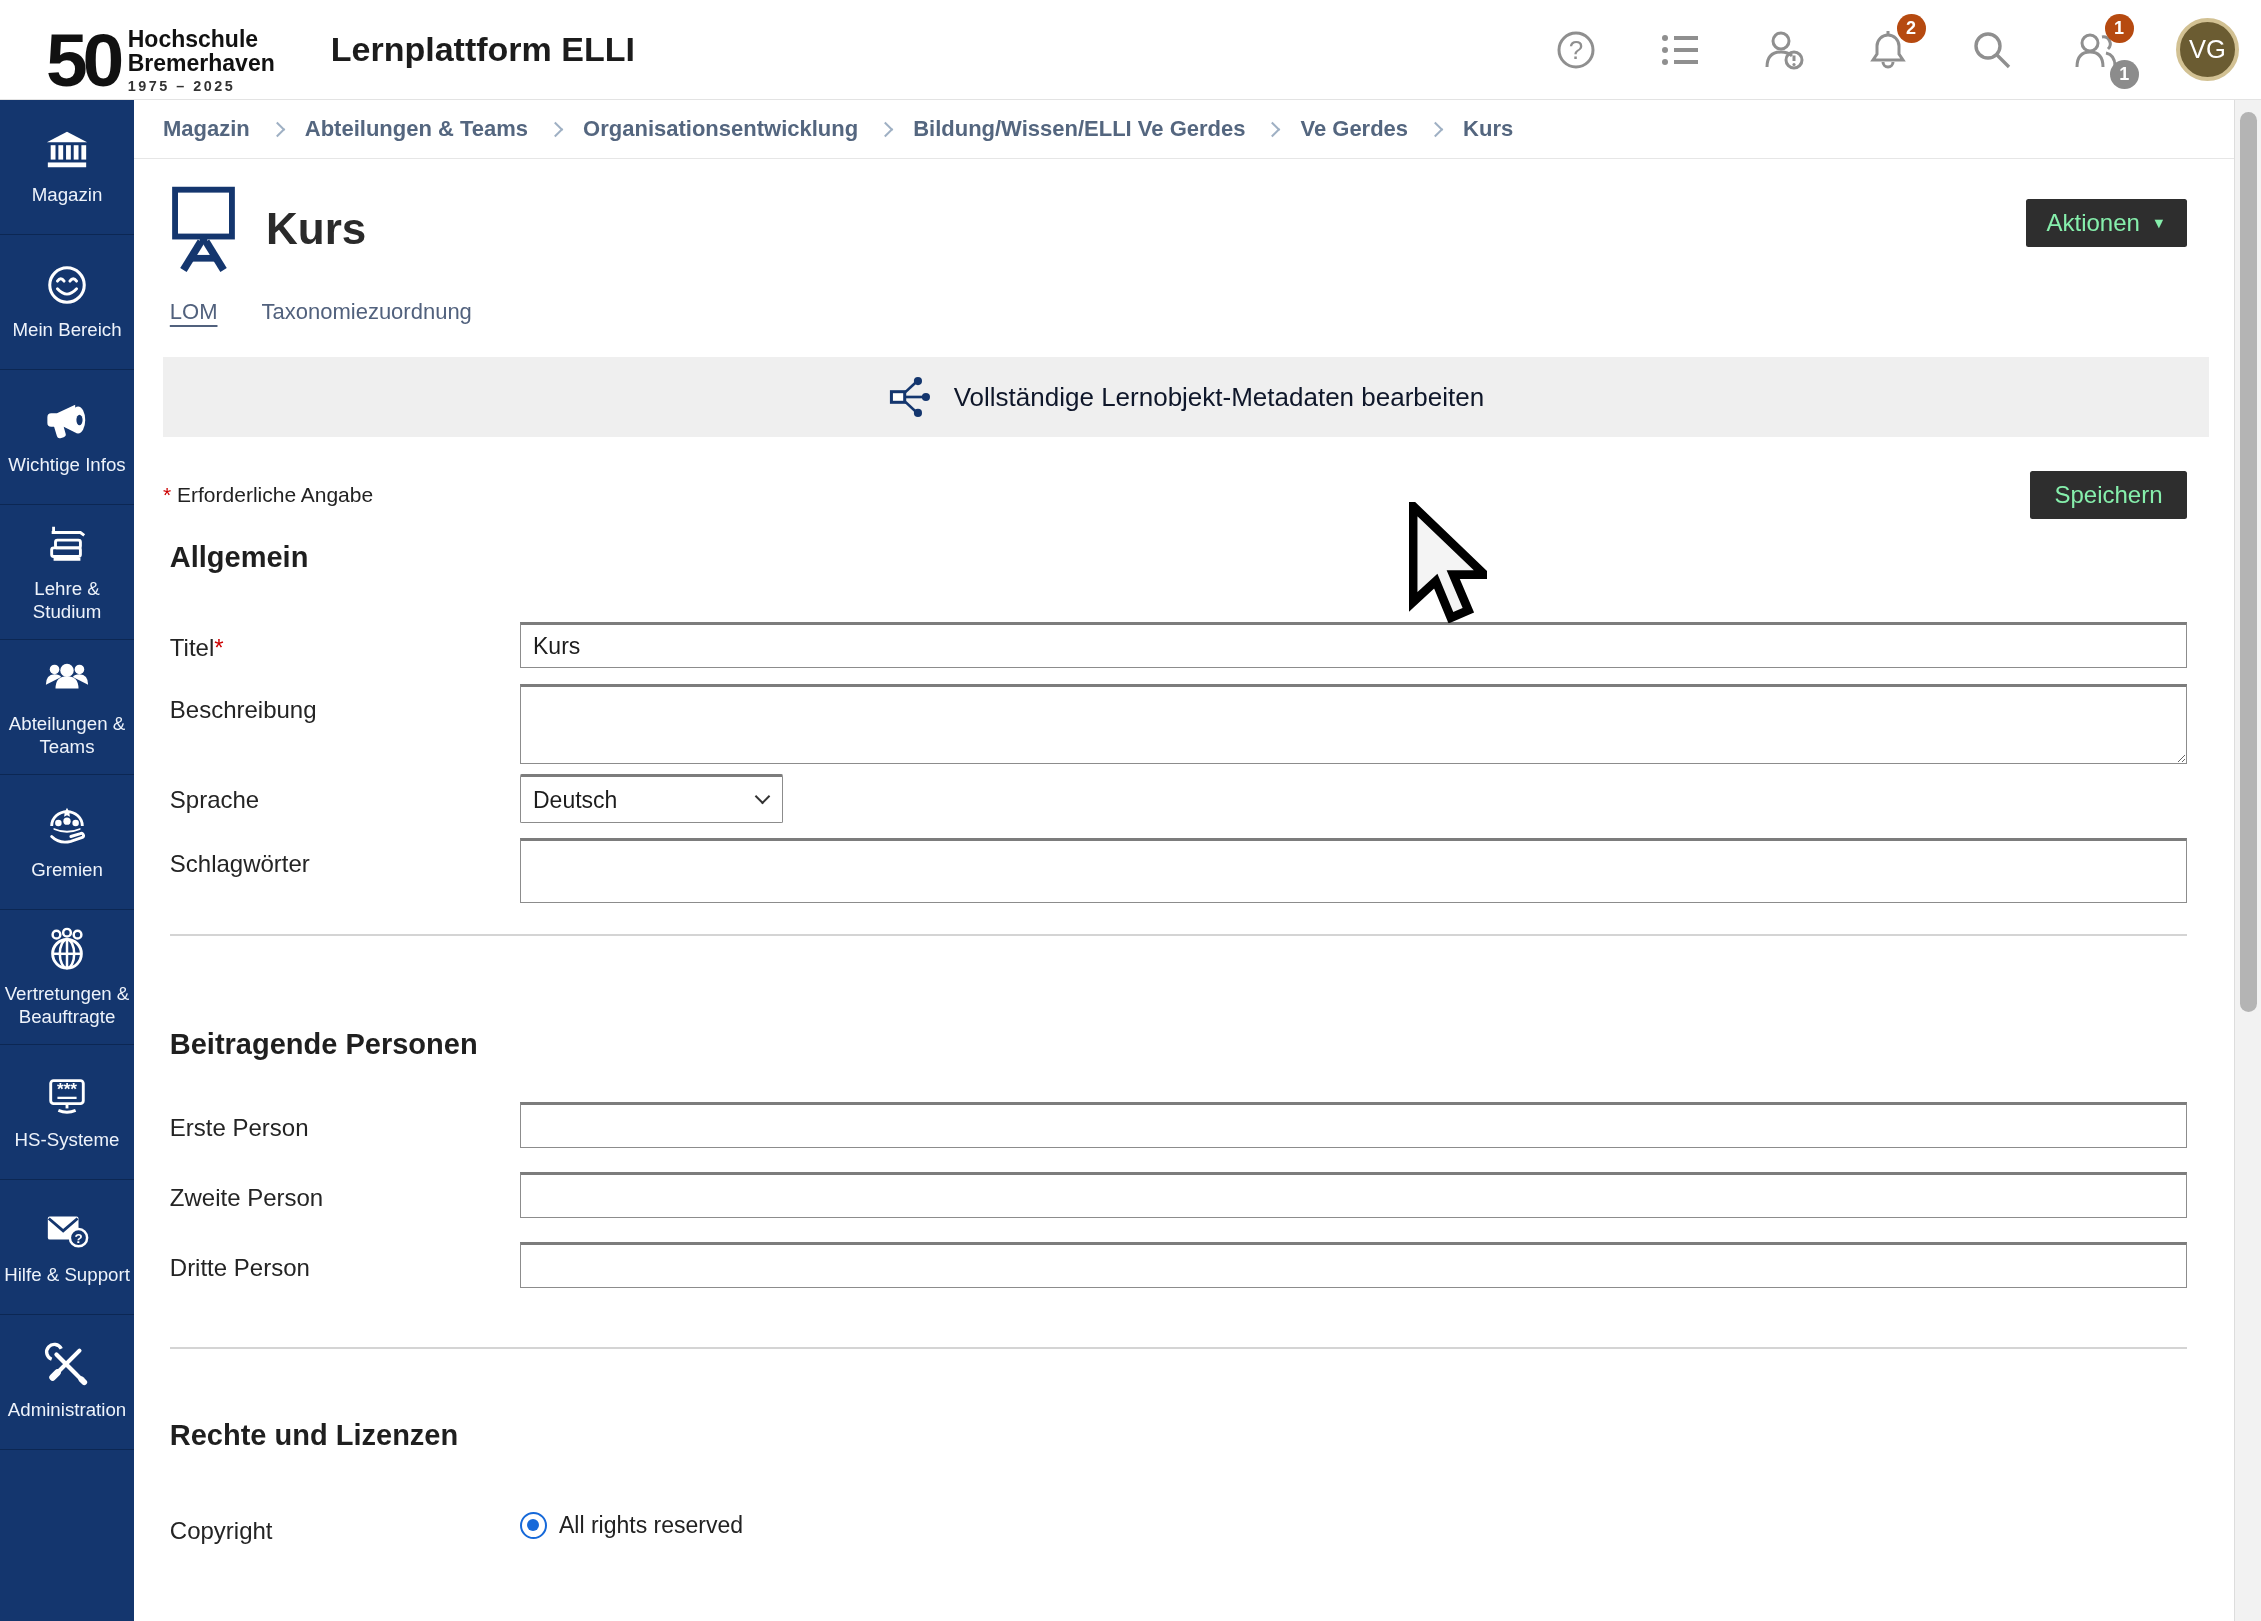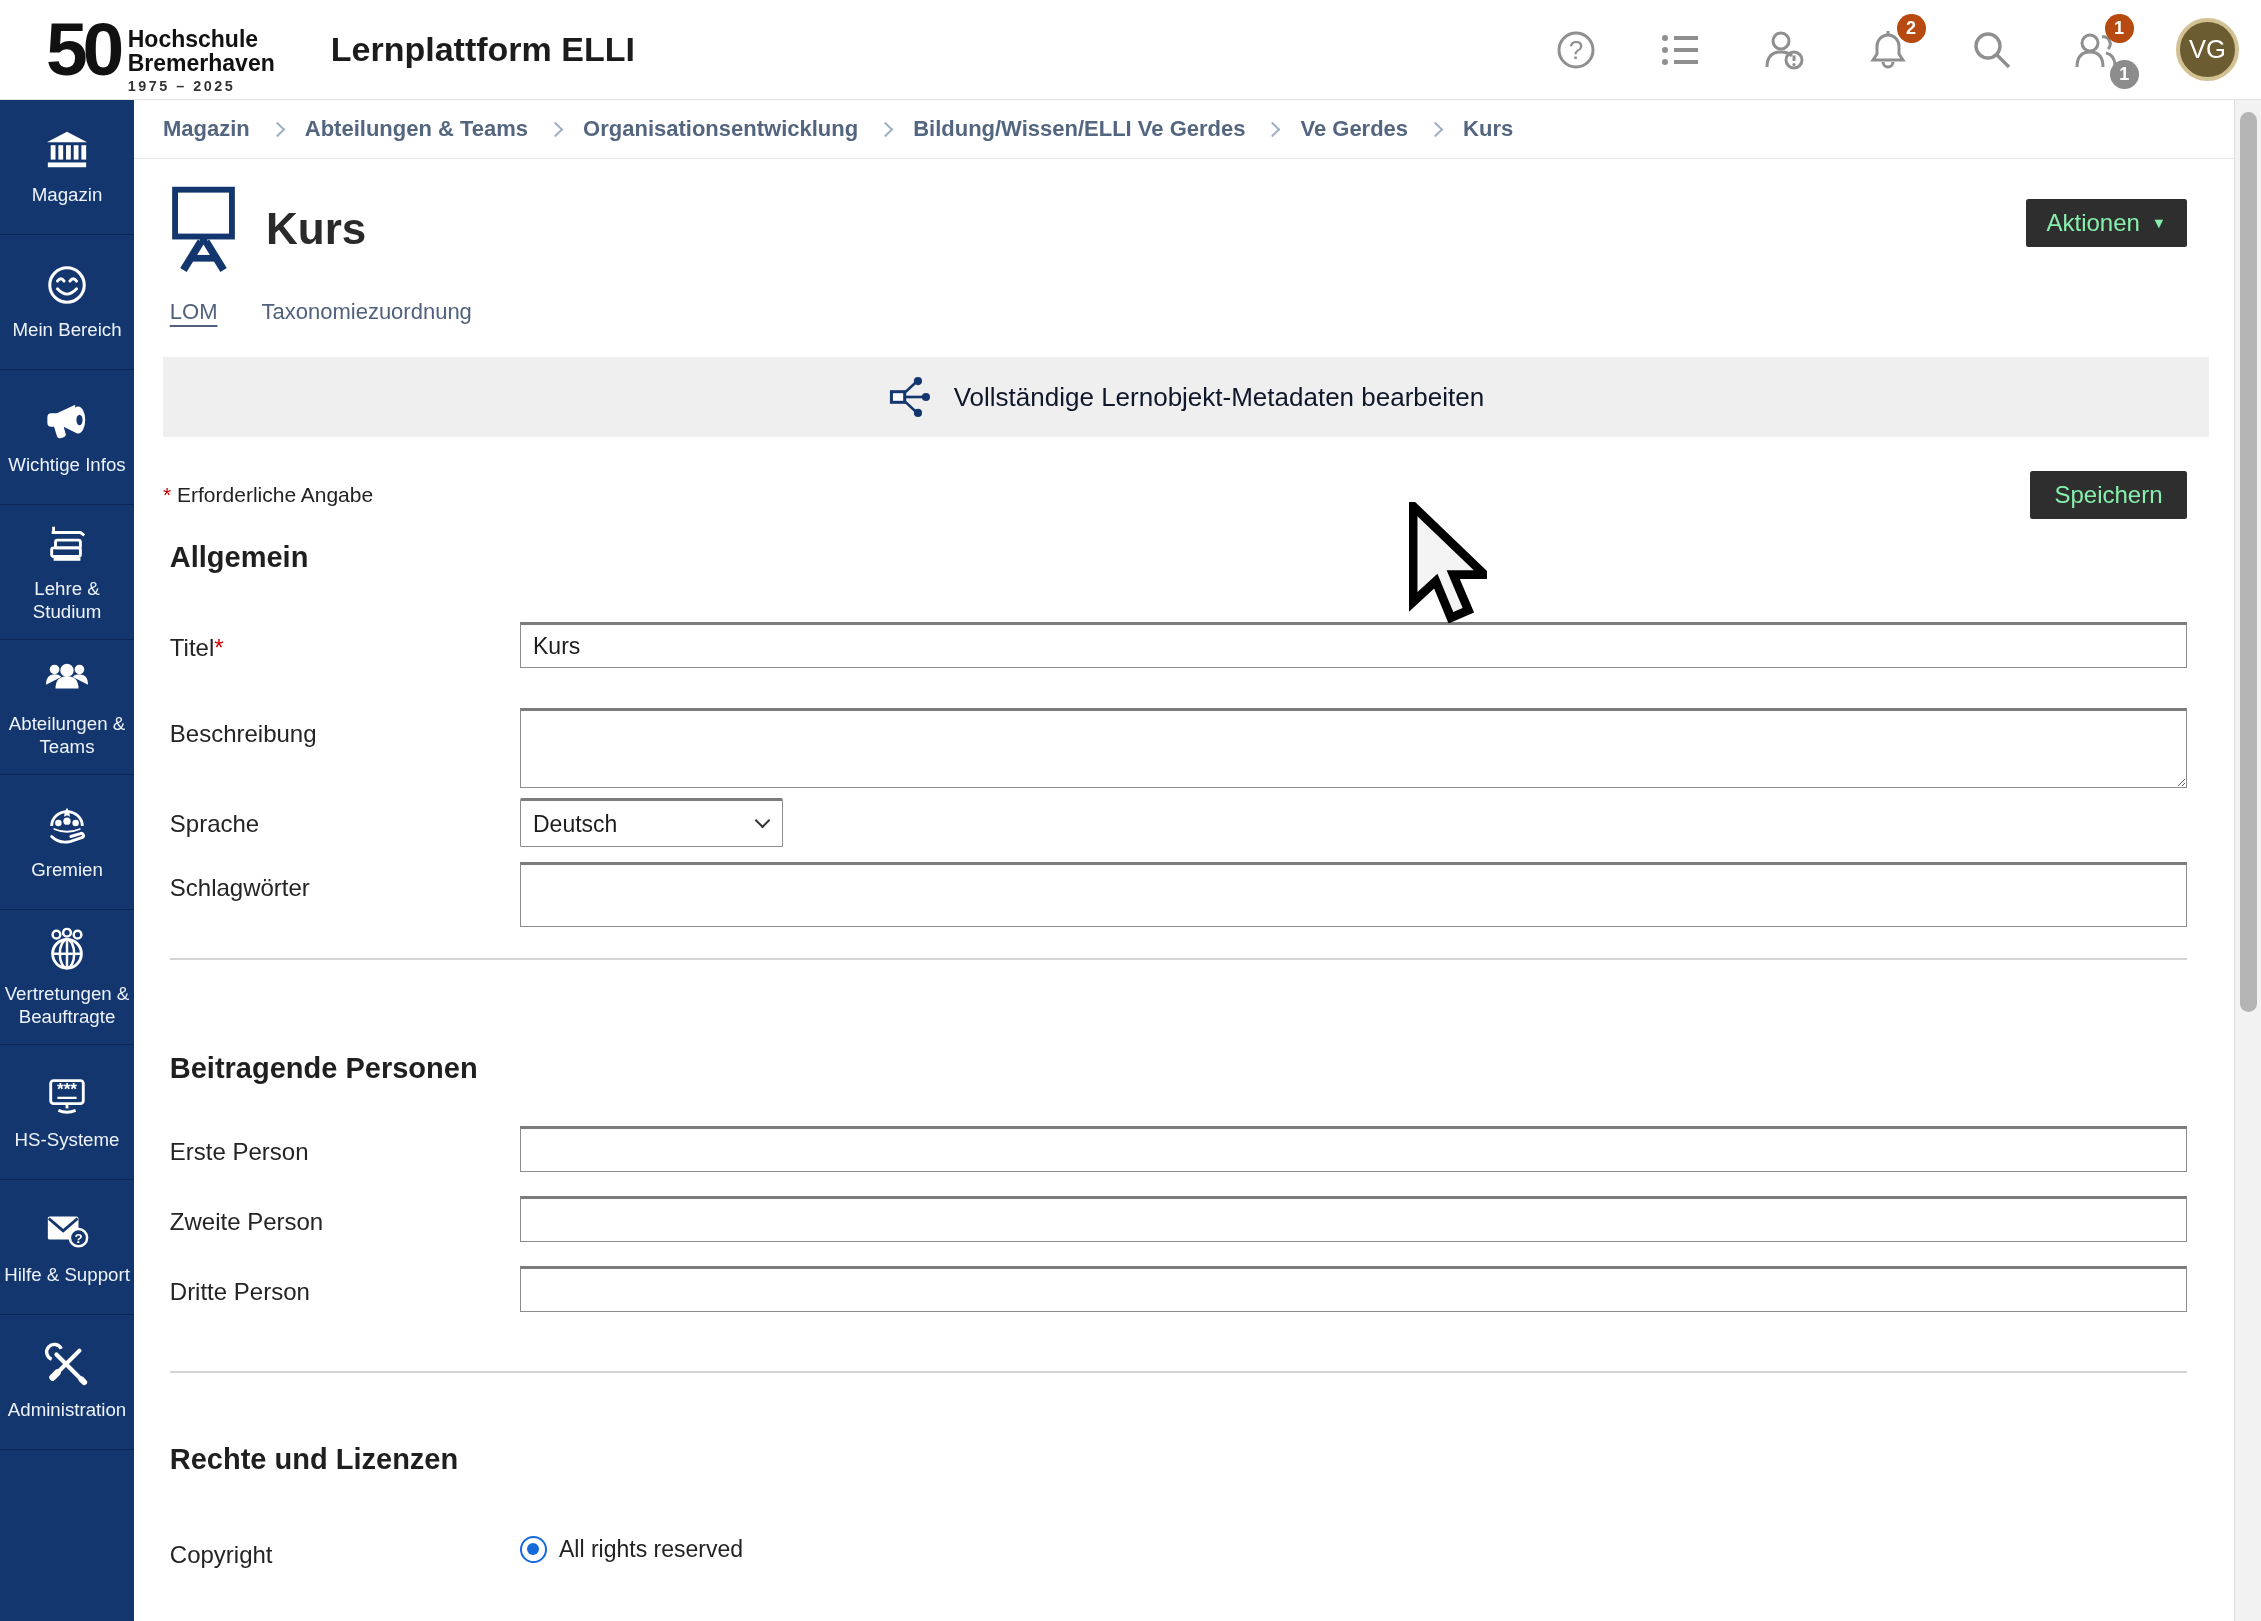--- a/index.html
+++ b/index.html
@@ -7,21 +7,21 @@
   body {
     width:2261px; height:1621px; position:relative; overflow:hidden;
     font-family:"Liberation Sans", sans-serif; color:#2b2b2b;
   }
   
   .header {
     position:absolute; top:0; left:0; width:2261px; height:100px;
     background:#fff; border-bottom:0.8px solid #e3e3e3; z-index:5;
     display:flex; align-items:center;
   }
-  .logo { display:flex; align-items:center; margin-left:46px; }
+  .logo { display:flex; align-items:flex-end; margin-left:46px; }
   .logo-50 { font-size:75px; font-weight:bold; color:#111; line-height:0.9; letter-spacing:-5.1px; }
   .logo-text { margin-left:8.5px; margin-top:22px; }
   .logo-line { font-size:23px; font-weight:bold; color:#111; line-height:1.05; }
   .logo-years { font-size:14.4px; color:#333; letter-spacing:2.5px; margin-top:3.4px;font-weight:bold; }
   .app-title { font-size:34px; font-weight:bold; color:#1c1c1c; margin-left:56px; }
   .header-icons { margin-left:auto; display:flex; align-items:center; gap:56px; margin-right:22px; }
   .hicon { position:relative; width:48px; height:48px; display:flex; align-items:center; justify-content:center; cursor:pointer; }
   .badge {
     position:absolute; min-width:29px; height:29px; border-radius:14.4px;
     background:#b64a10; color:#fff; font-size:18px; font-weight:bold;
@@ -375,21 +375,21 @@
 
     <div class="frow" style="margin-top:48px;">
       <div class="flabel">
         <span>Titel</span><span class="req">*</span>
       </div>
       <div class="ffield">
         <input class="tinput" type="text" value="Kurs" style="">
       </div>
     </div>
 
-    <div class="frow" style="margin-top:40px;">
+    <div class="frow" style="margin-top:16px;">
       <div class="flabel">Beschreibung</div>
       <div class="ffield">
         <textarea class="tarea" style=""></textarea>
       </div>
     </div>
 
     <div class="frow" style="margin-top:6.8px;">
       <div class="flabel">Sprache</div>
       <div class="ffield">
         <span class="selwrap">

